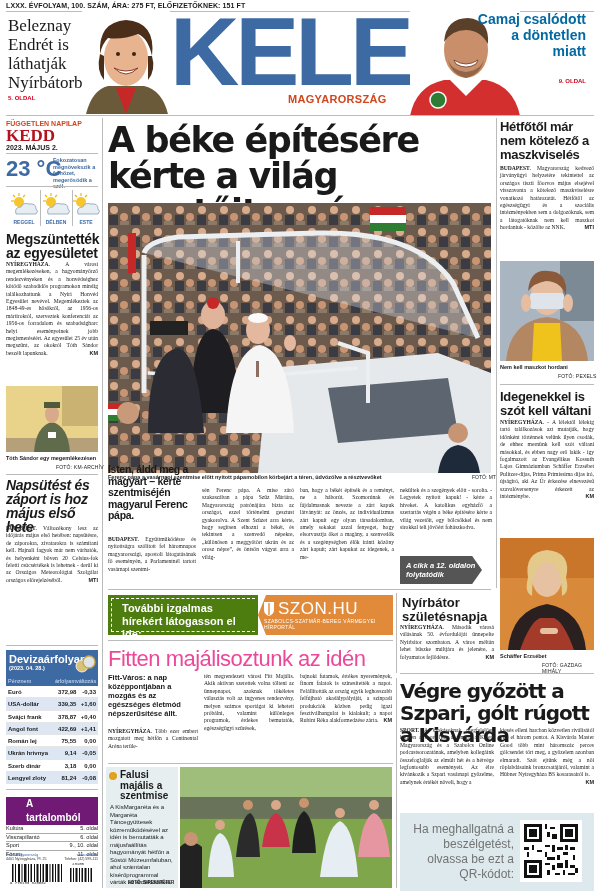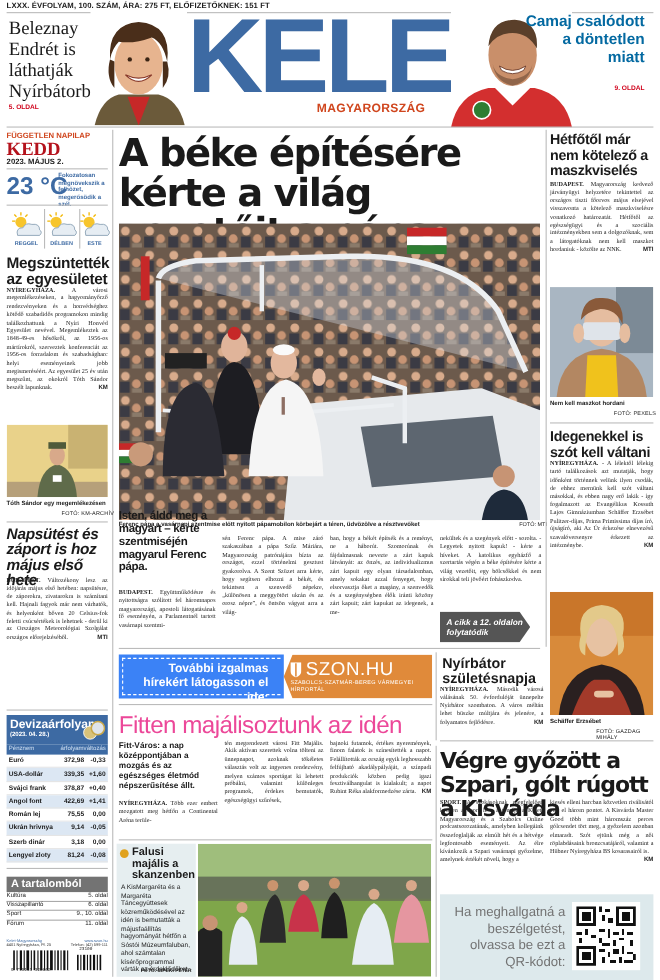--- a/index.html
+++ b/index.html
@@ -46,34 +46,34 @@
   #fx-title { font: bold 11px/12px "Liberation Sans", sans-serif; }
   #fx-date { font: bold 5.5px "Liberation Sans", sans-serif; }
   #fx-coins { position: absolute; right: 2px; top: 4px; width: 22px; height: 20px; }
   #fx-colhead { background: #3d6aa3; color: #cfe0f2; height: 9px; font: 5.5px/9px "Liberation Sans", sans-serif; display: flex; padding: 0 2px; }
   .fx-row { display: flex; height: 12.3px; font: bold 6px/12.3px "Liberation Sans", sans-serif; padding: 0 2px; border-bottom: 1px solid #e5e5e5; }
   .fx-row:nth-child(even) { background: #dce7f3; }
   .fx-c1 { width: 42px; } .fx-c2 { width: 28px; text-align: right; } .fx-c3 { width: 20px; text-align: right; }
 
   
   #toc { left: 6px; top: 797px; width: 92px; }
-  #toc-head { background: #737373; color: #fff; font: bold 10px/14px "Liberation Sans", sans-serif; padding: 0 4px; }
+  #toc-head { background: #701a75; color: #fff; font: bold 10px/14px "Liberation Sans", sans-serif; padding: 0 20px; }
   .toc-row { display: flex; justify-content: space-between; font: 5.5px/7.5px "Liberation Sans", sans-serif; border-bottom: 1px solid #aaa; }
 
   
   #main-head { left: 108px; top: 122px; width: 385px; font: bold 35px/36px "DejaVu Sans", sans-serif; color: #1a1a1a; letter-spacing: -1.4px; }
   #main-photo { left: 108px; top: 203px; width: 383px; height: 270px; }
   #main-cap { left: 108px; top: 474px; font: bold 5.5px "Liberation Sans", sans-serif; }
   #main-credit { left: 472px; top: 474px; font: 5px "Liberation Sans", sans-serif; }
 
   #lead { left: 108px; top: 464px; width: 88px; font: bold 10.5px/11.5px "Liberation Sans", sans-serif; color: #1a1a1a; letter-spacing: -0.3px; }
 
   
   #banner { left: 108px; top: 595px; width: 285px; height: 40px; }
-  #banner-left { position: absolute; left: 0; top: 0; width: 150px; height: 40px; background: #3b82f6; color: #fff; font: bold 11px/13px "Liberation Sans", sans-serif; text-align: right; padding-top: 7px; }
+  #banner-left { position: absolute; left: 0; top: 0; width: 150px; height: 40px; background: #4d7c0f; color: #fff; font: bold 11px/13px "Liberation Sans", sans-serif; text-align: left; padding-top: 7px; }
   #banner-dash { position: absolute; left: 3px; top: 3px; right: 3px; bottom: 3px; border: 1px dashed #fff; border-right: none; }
   #banner-right { position: absolute; left: 150px; top: 0; width: 135px; height: 40px; background: #e08a3a; color: #fff; clip-path: polygon(8px 0, 100% 0, 100% 100%, 8px 100%, 0 50%); }
   #szon-logo { position: absolute; left: 164px; top: 5px; font: 17px/18px "Liberation Sans", sans-serif; color: #fff; letter-spacing: 0.5px; }
   #szon-sub { position: absolute; left: 164px; top: 23px; font: 5px/6px "Liberation Sans", sans-serif; color: #fff; letter-spacing: 0.3px; }
 
   
   #fit-head { left: 108px; top: 647px; font: 22px/24px "Liberation Sans", sans-serif; letter-spacing: -0.5px; color: #ec4899; }
   #fit-lead { left: 108px; top: 673px; width: 90px; font: bold 7.5px/9px "Liberation Sans", sans-serif; }
 
   
@@ -448,21 +448,21 @@
 </div>
 <div class="abs body" style="left:204px; top:673px; width:90px;">tén megrendezett városi Fitt Majális. Akik aktívan szerettek volna tölteni az ünnepnapot, azoknak tökéletes választás volt az ingyenes rendezvény, melyen számos sportágat ki lehetett próbálni, valamint különleges programok, érdekes bemutatók, egészségügyi szűrések,</div>
 <div class="abs body" style="left:300px; top:673px; width:92px;">
   <span>bajnoki futamok, értékes nyeremények, finom falatok is színesítették a napot. Felállították az ország egyik leghosszabb felfújható akadálypályáját, a színpadi produkciók közben pedig igazi fesztiválhangulat is kialakult; a napot Rubint Réka alakformedzése zárta.</span>
   <span class="byline" style="float:right;">KM</span>
 </div>
 <div class="rule" style="left:108px; top:763px; width:285px; height:1px;"></div>
 
 <div class="abs" id="fal-box"></div>
 <div class="abs" style="left:109px; top:772px; width:8px; height:8px; border-radius:50%; background:#e0a21e;"></div>
-<div class="abs" id="fal-head" style="padding-left:10px;">Falusi majális a skanzenben</div>
+<div class="abs" id="fal-head" style="padding-left:10px;">Falusi majális a szentmise</div>
 <div class="abs" id="fal-text">A KisMargaréta és a Margaréta Táncegyüttesek közreműködésével az idén is bemutatták a májusfaállítás hagyományát hétfőn a Sóstói Múzeumfaluban, ahol számtalan kísérőprogrammal várták az érdeklődőket.</div>
 <div class="abs" id="fal-credit">FOTÓ: SIPEKI PÉTER</div>
 <div class="photo" id="fal-photo">
   <svg width="212" height="121" viewBox="0 0 212 121">
     <rect width="212" height="60" fill="#7a9a5e"></rect>
     <rect y="0" width="212" height="30" fill="#9fbe7c"></rect>
     <rect y="50" width="212" height="71" fill="#7fa64a"></rect>
     <rect y="30" width="212" height="22" fill="#5b5a58" opacity="0.6"></rect>
     <g>
       <path d="M28 110 Q30 70 40 66 Q52 70 54 110 Z" fill="#e6edf3"></path>

